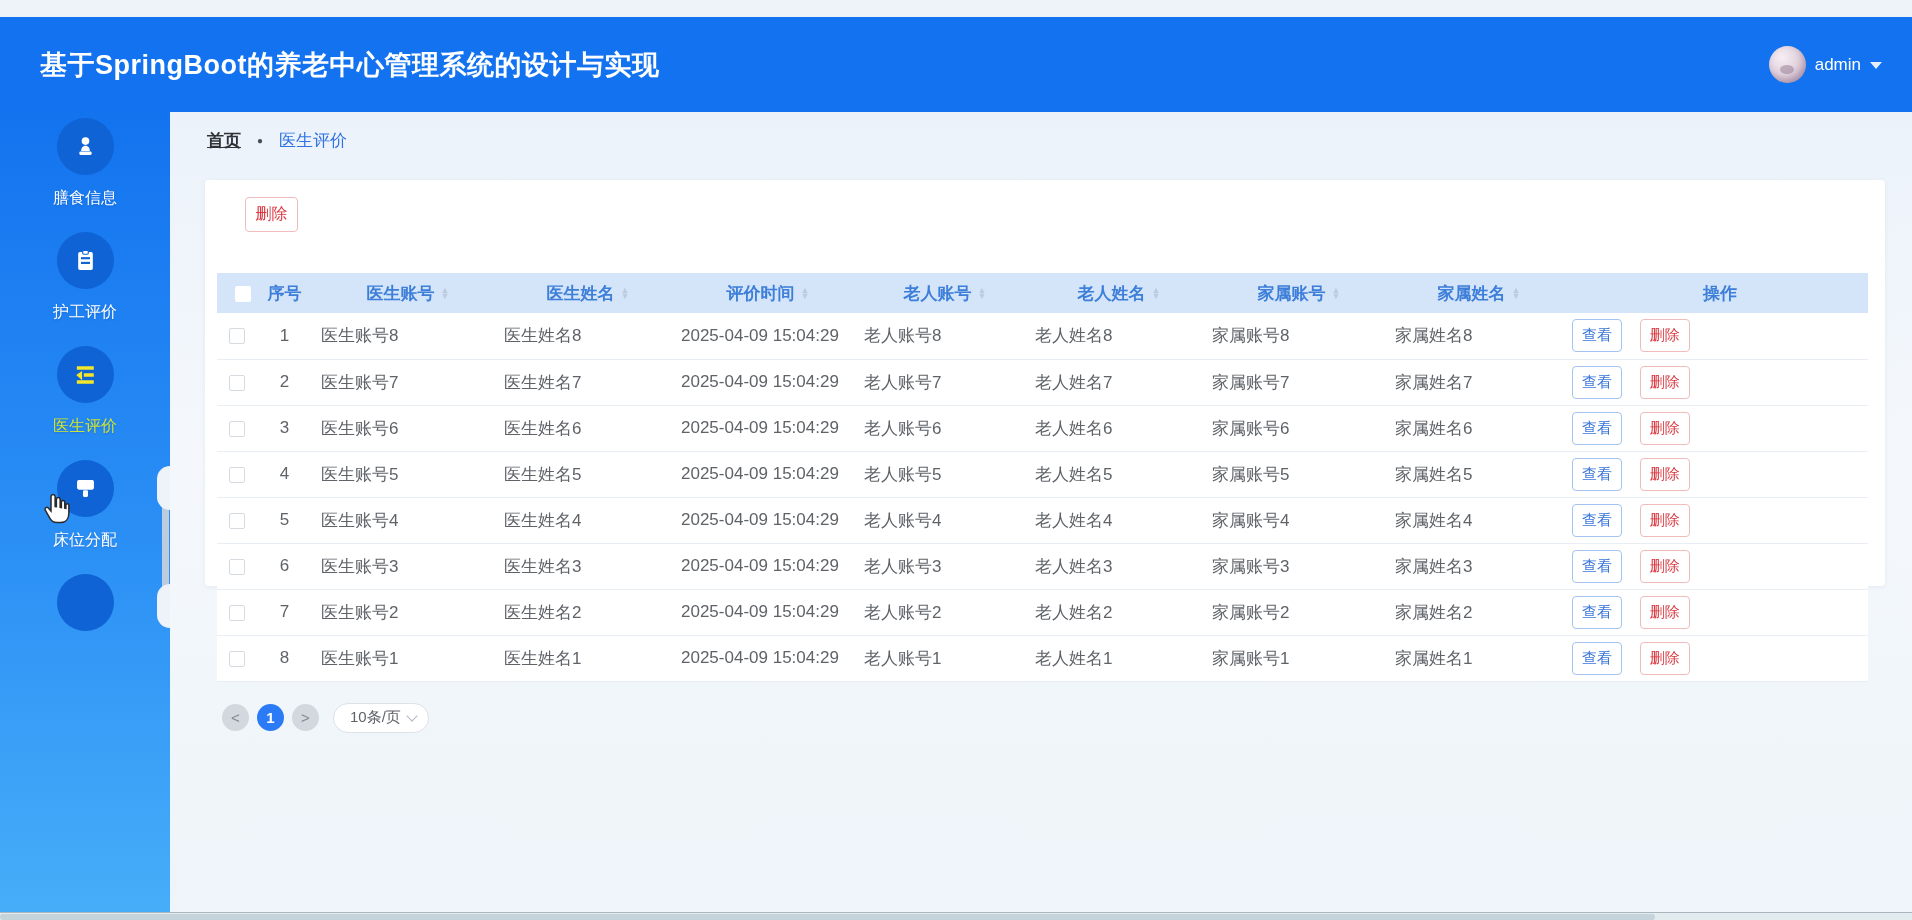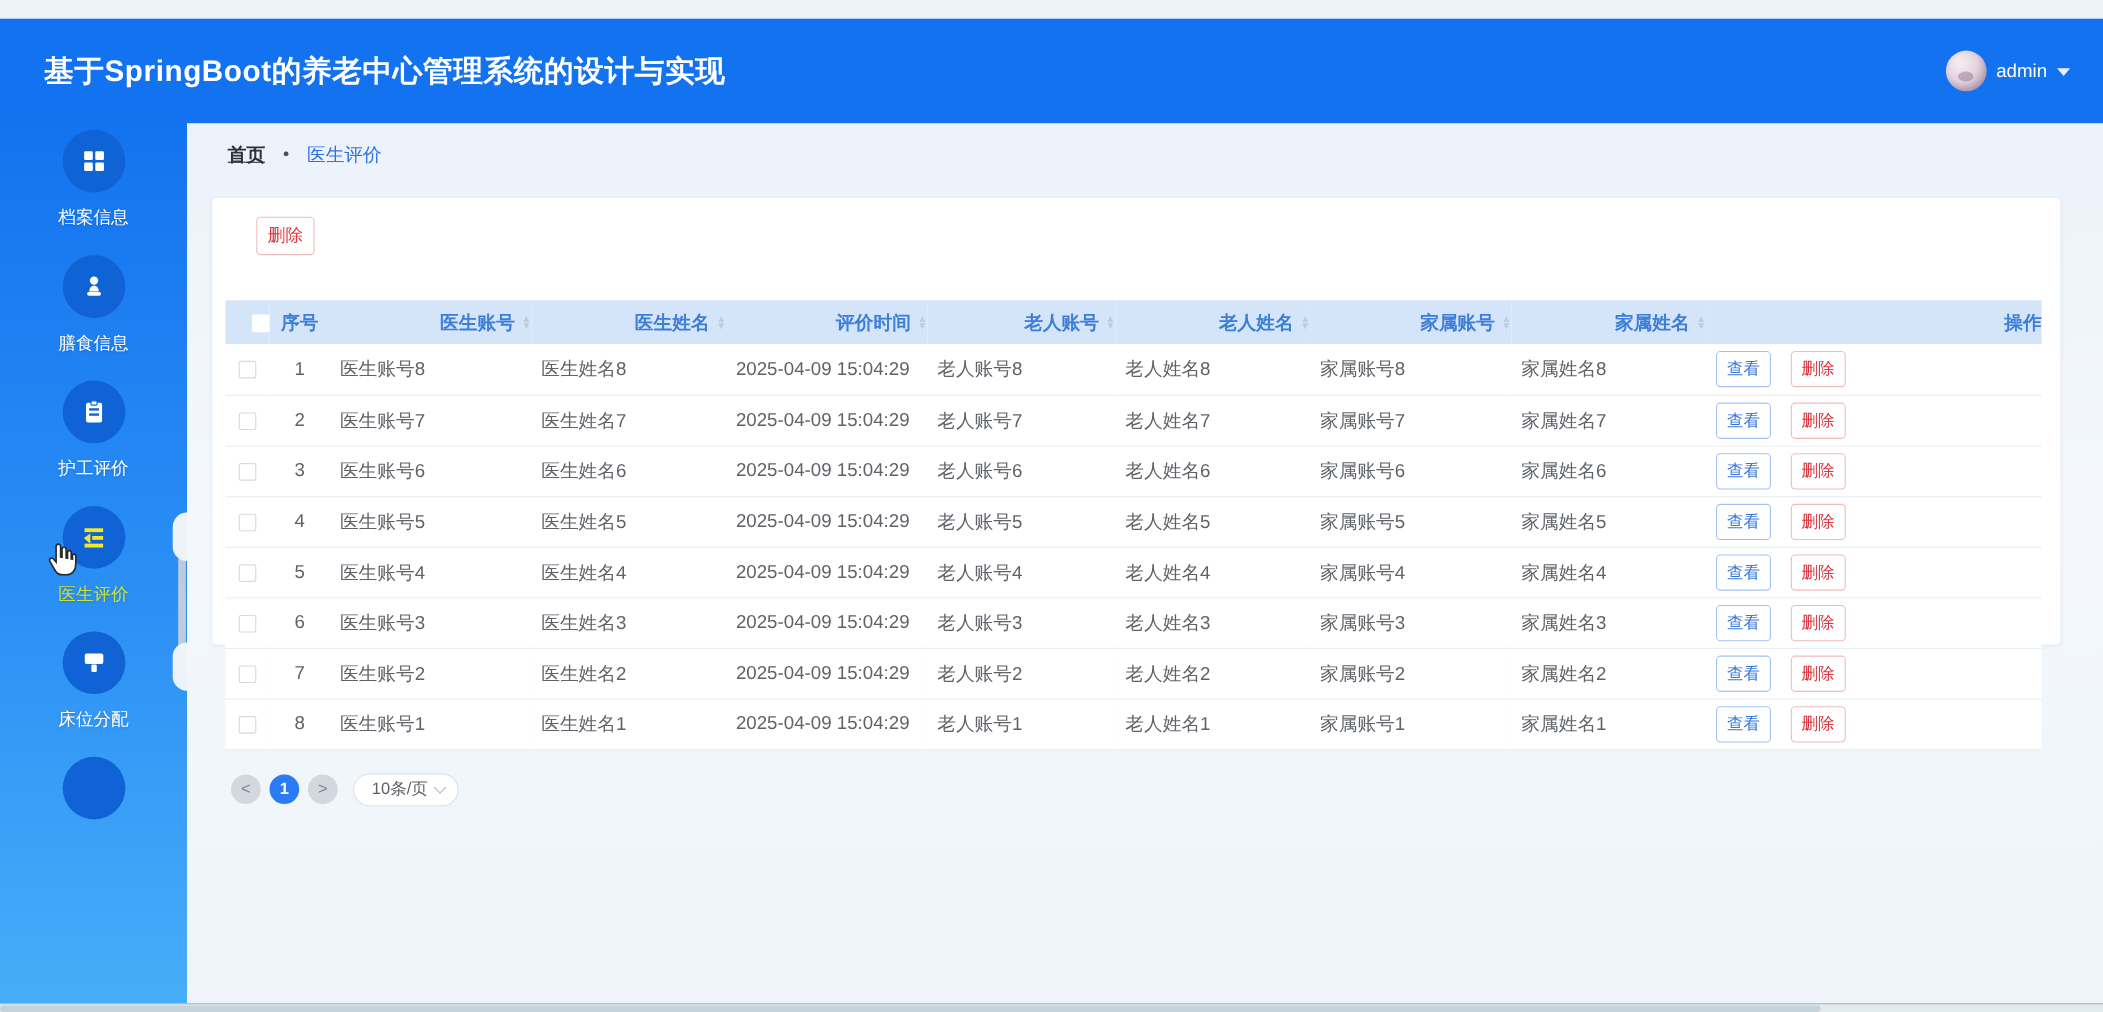--- a/index.html
+++ b/index.html
@@ -25,26 +25,26 @@
   .side-scroll-thumb{ position:absolute; right:1px; top:372px; width:7px; height:146px; border-radius:4px; background:rgba(205,211,218,.9);}
   .side-notch{ position:absolute; right:0; width:13px; height:44px; background:#eef3fa; border-radius:22px 0 0 22px;}
 
   
   .content{ position:absolute; left:170px; top:95px; width:1742px; height:825px; background:linear-gradient(180deg,#ecf2fa 0%,#f4f8fc 45%,#eef4f9 100%);}
   .breadcrumb{ margin:34px 0 0 37px; display:flex; align-items:center; font-size:17px;}
   .bc-home{ color:#2f3236; font-weight:bold;text-decoration:underline;}
   .bc-sep{ color:#4a4f55; font-size:10px; margin:0 16px;}
   .bc-current{ color:#3072e4; cursor:pointer;}
 
-  .card{ position:absolute; left:23px; top:85px; width:1680px; height:406px; background:#ffffff; border-radius:4px; box-shadow:0 1px 5px rgba(30,60,110,.07);}
+  .card{ position:absolute; left:35px; top:85px; width:1680px; height:406px; background:#ffffff; border-radius:4px; box-shadow:0 1px 5px rgba(30,60,110,.07);}
   .btn{ display:inline-flex; align-items:center; justify-content:center; background:#fff; border-radius:4px; cursor:pointer; font-family:inherit;}
   .btn-delete-top{ margin:17px 0 0 40px; width:53px; height:35px; border:1px solid #eebcbc; color:#d9363e; font-size:16px;}
 
   table{ border-collapse:collapse; table-layout:fixed; width:1651px; margin:41px 0 0 12px; font-size:17px;}
-  thead th{ background:#d4e5f9; color:#3d7ed8; font-weight:bold; height:40px; text-align:right; padding-left:9px; white-space:nowrap;}
+  thead th{ background:#d4e5f9; color:#3d7ed8; font-weight:bold; height:40px; text-align:center; padding-left:9px; white-space:nowrap;}
   thead th.col-seq{ text-align:center; padding-left:0;}
   tbody td{ height:46px; border-bottom:1px solid #e9edf4; color:#5f6368; padding-left:9px; white-space:nowrap; background:#fff;}
   tbody td.col-seq{ text-align:center; padding-left:0;}
   .sort-carets{ display:inline-flex; flex-direction:column; vertical-align:middle; margin-left:6px; line-height:5px;}
   .sort-carets i{ font-style:normal; font-size:9px; color:#bccbdd; height:6px;}
   .cb{ display:inline-block; width:16px; height:16px; border-radius:2px; vertical-align:middle; cursor:pointer;}
   .cb-head{ background:#ffffff;}
   .cb-row{ background:#fff; border:1px solid #d6dae1;}
   .th-cb,.td-cb{ padding-left:12px;}
   .btn-view{ width:50px; height:33px; border:1px solid #a4c3f1; color:#3a77d9; font-size:15px; margin-right:13px;}
@@ -70,31 +70,20 @@
   <div class="app-title">基于SpringBoot的养老中心管理系统的设计与实现</div>
   <div class="user-box">
     <div class="avatar"></div>
     <span class="user-name">admin</span>
     <span class="caret-down"></span>
   </div>
 </div>
 
 <div class="sidebar">
   <ul class="menu" id="side-menu">
-      <li class="menu-item">
-        <span class="menu-icon-circle">
-          <svg width="27" height="27" viewBox="0 0 24 24">
-            <rect x="4" y="4" width="7" height="7" rx="1" fill="#ffffff"></rect>
-            <rect x="13" y="4" width="7" height="7" rx="1" fill="#ffffff"></rect>
-            <rect x="4" y="13" width="7" height="7" rx="1" fill="#ffffff"></rect>
-            <rect x="13" y="13" width="7" height="7" rx="1" fill="#ffffff"></rect>
-          </svg>
-        </span>
-        <span class="menu-label">档案信息</span>
-      </li>
       <li class="menu-item">
         <span class="menu-icon-circle">
           <svg width="27" height="27" viewBox="0 0 24 24">
             <circle cx="12" cy="7.2" r="3.4" fill="#ffffff"></circle>
             <path d="M8.2 16 c0-3.4 2-4.6 3.8-4.6 s3.8 1.2 3.8 4.6 Z" fill="#ffffff"></path>
             <rect x="6.5" y="16.5" width="11" height="3" rx="1.2" fill="#ffffff"></rect>
           </svg>
         </span>
         <span class="menu-label">膳食信息</span>
       </li>

